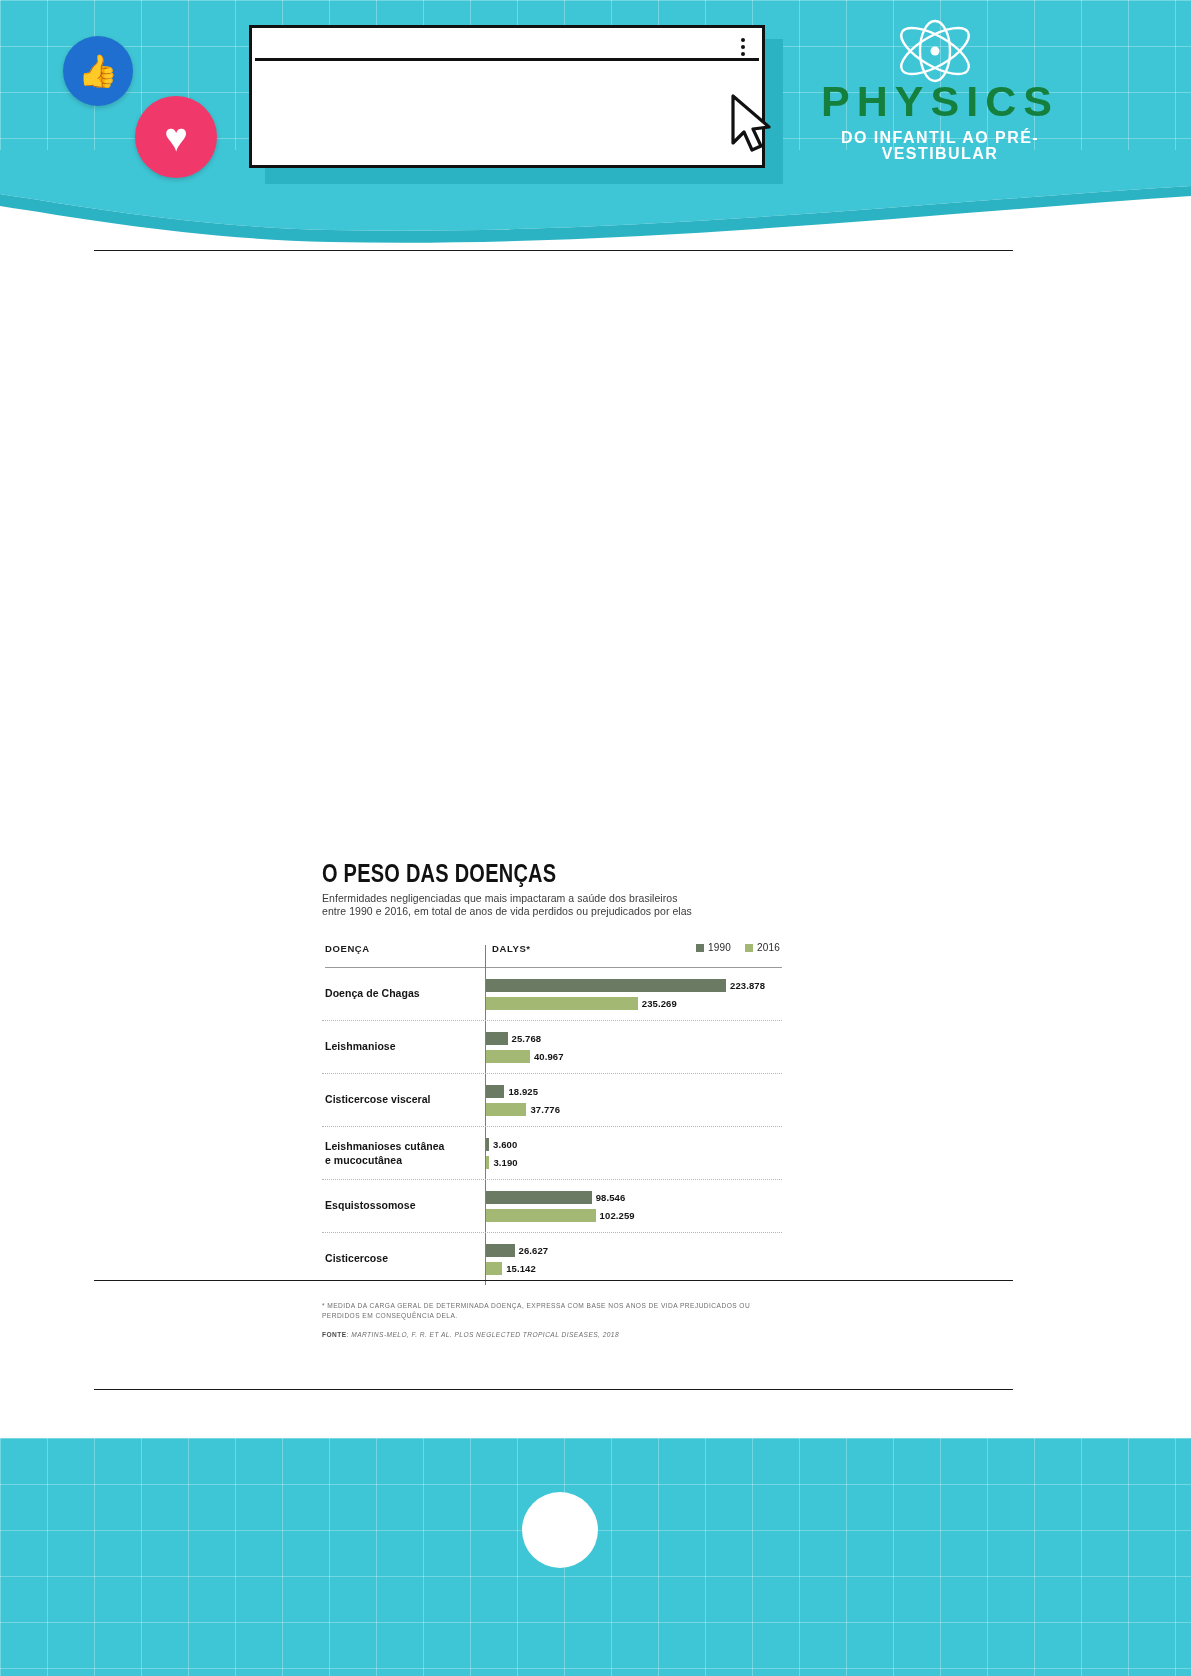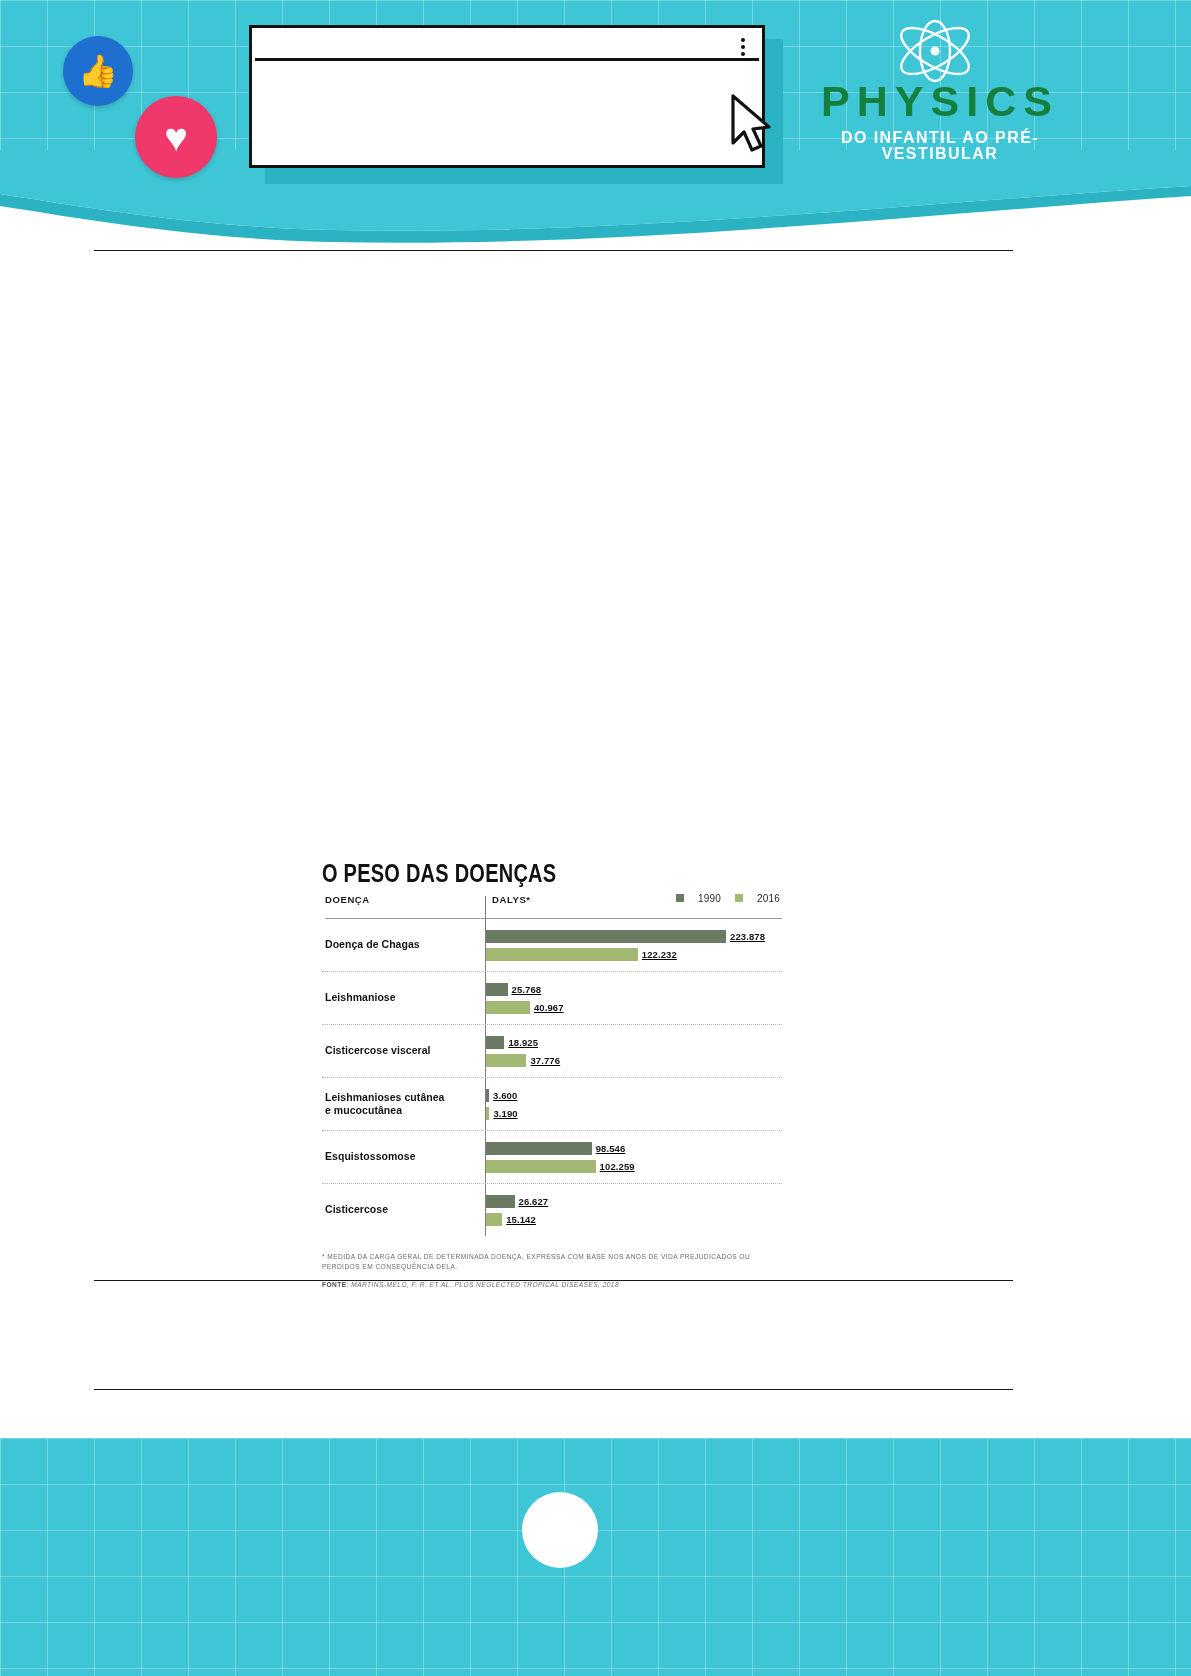--- a/index.html
+++ b/index.html
@@ -107,21 +107,21 @@
 
   .chart { position:relative; width:460px; }
 
   .chart-head {
     position:relative; height:26px;
     font-size:9.5px; font-weight:bold; color:#1a1a1a; letter-spacing:.6px;
   }
   .head-doenca { position:absolute; left:3px; top:2px; }
   .head-dalys  { position:absolute; left:170px; top:2px; }
   .legend { position:absolute; right:2px; top:1px; display:flex; gap:14px; align-items:center; }
-  .legend-item { display:flex; align-items:center; gap:14px; font-size:10px; font-weight:normal; color:#2b2b2b; letter-spacing:.2px; }
+  .legend-item { display:flex; align-items:center; gap:4px; font-size:10px; font-weight:normal; color:#2b2b2b; letter-spacing:.2px; }
   .legend-swatch { width:8px; height:8px; display:inline-block; }
 
   .head-rule { position:absolute; left:3px; right:0; top:26px; height:1px; background:#9a9a9a; }
 
   .axis-line {
     position:absolute; left:163px; top:4px; width:1px; bottom:0; background:#7d7d7d;
   }
 
   .rows { position:relative; padding-top:1px; }
 
@@ -130,21 +130,21 @@
     border-bottom:1px dotted #b5b5b5;
   }
   .row:last-child { border-bottom:none; }
 
   .row-label {
     position:absolute; left:3px; top:50%; transform:translateY(-50%);
     width:150px; font-size:10.5px; font-weight:bold; color:#141414;
     line-height:1.28; letter-spacing:.05px;
   }
 
-  .bars { margin-left:164px; position:relative;text-decoration:underline; }
+  .bars { margin-left:164px; position:relative; }
   .bar-wrap { position:relative; height:13px; display:flex; align-items:center; }
   .bar-wrap + .bar-wrap { margin-top:5px; }
   .bar { height:13px; display:block; }
   .bar-val {
     font-size:9.5px; font-weight:bold; color:#141414;
     margin-left:4px; white-space:nowrap; letter-spacing:.1px;
   }
 
   .foot {
     margin-top:16px; font-size:6.6px; color:#6d6d6d;
@@ -219,20 +219,24 @@
     <div class="logo-sub">DO INFANTIL AO PRÉ-VESTIBULAR</div>
   </div>
 </div>
 
 <div class="rule rule-top"></div>
 
 <div class="info">
 
   <div class="info-title">O PESO DAS DOENÇAS</div>
 
+  <div class="info-sub">
+    <div>Enfermidades negligenciadas que mais impactaram a saúde dos brasileiros</div>
+    <div>entre 1990 e 2016, em total de anos de vida perdidos ou prejudicados por elas</div>
+  </div>
 
   <div class="chart">
 
     <div class="chart-head">
       <span class="head-doenca">DOENÇA</span>
       <span class="head-dalys">DALYS*</span>
 
       <span class="legend">
         <span class="legend-item">
           <span class="legend-swatch" style="background:#6b7a62"></span>
@@ -254,21 +258,21 @@
           <div class="row-label">
             <div>Doença de Chagas</div>
           </div>
           <div class="bars">
             <div class="bar-wrap">
               <span class="bar" style="background: rgb(107, 122, 98); width: 240px;"></span>
               <span class="bar-val">223.878</span>
             </div>
             <div class="bar-wrap">
               <span class="bar" style="background: rgb(163, 184, 115); width: 151.84px;"></span>
-              <span class="bar-val">122.232</span>
+              <span class="bar-val">235.269</span>
             </div>
           </div>
         </div>
         <div class="row">
           <div class="row-label">
             <div>Leishmaniose</div>
           </div>
           <div class="bars">
             <div class="bar-wrap">
               <span class="bar" style="background: rgb(107, 122, 98); width: 21.5271px;"></span>

